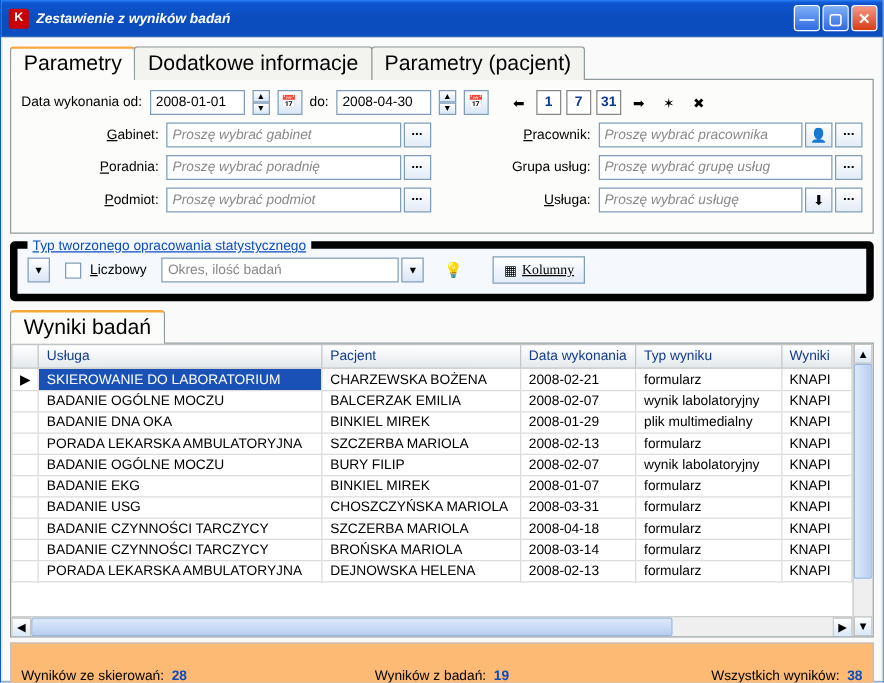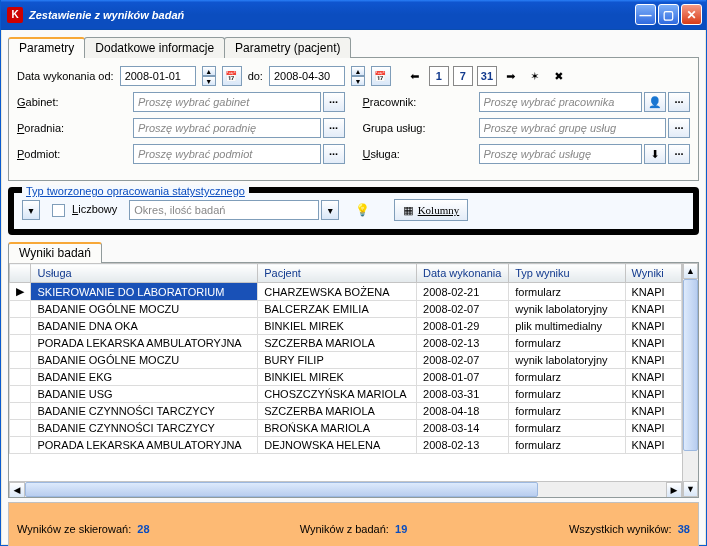--- a/index.html
+++ b/index.html
@@ -58,31 +58,31 @@
   
   .tabs { display:flex; gap:0; margin-top:2px; }
   .tab {
     padding:3px 10px 3px 10px;
     border:1px solid #919b9c;
     border-bottom:none;
     background:#f3f3f0;
     border-radius:3px 3px 0 0;
     position:relative;
     top:1px;
-    font-size:12px;
+    font-size:17px;
     margin-right:-1px;
   }
   .tab.active { background:#fcfcfa; z-index:2; border-top:2px solid #f7a838; padding-top:2px; }
   .tabpane {
     border:1px solid #919b9c;
     background:#fcfcfa;
     padding:8px 8px 10px 8px;
   }
   .row { display:flex; align-items:center; gap:6px; margin-bottom:6px; }
-  .lbl { width:110px; color:#000; }
+  .lbl { width:110px; color:#000;text-align:right; }
   .u { text-decoration:underline; }
   input[type="text"], .select {
     border:1px solid #7f9db9;
     height:20px;
     padding:2px 4px;
     font-family:Tahoma,sans-serif;
     font-size:11px;
     background:#fff;
   }
   .placeholder { color:#888; font-style:italic; }

